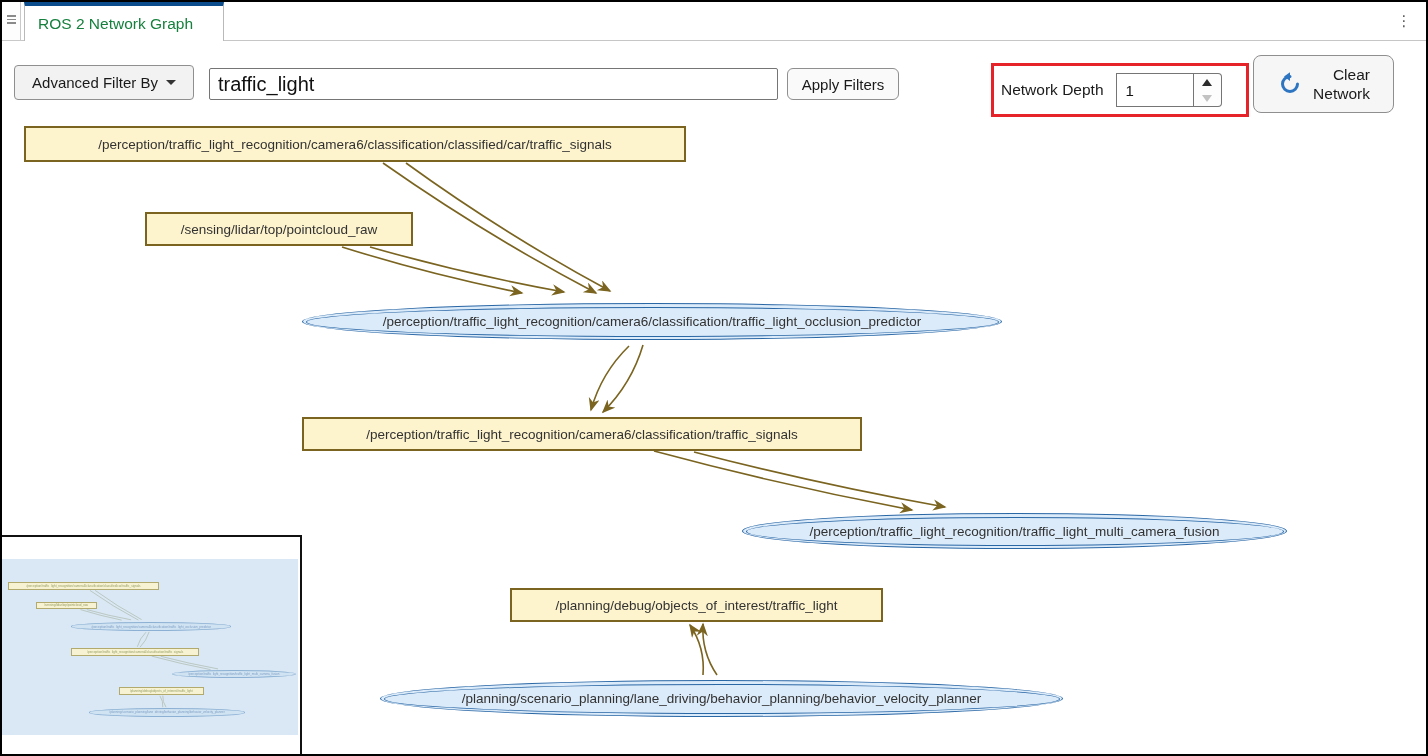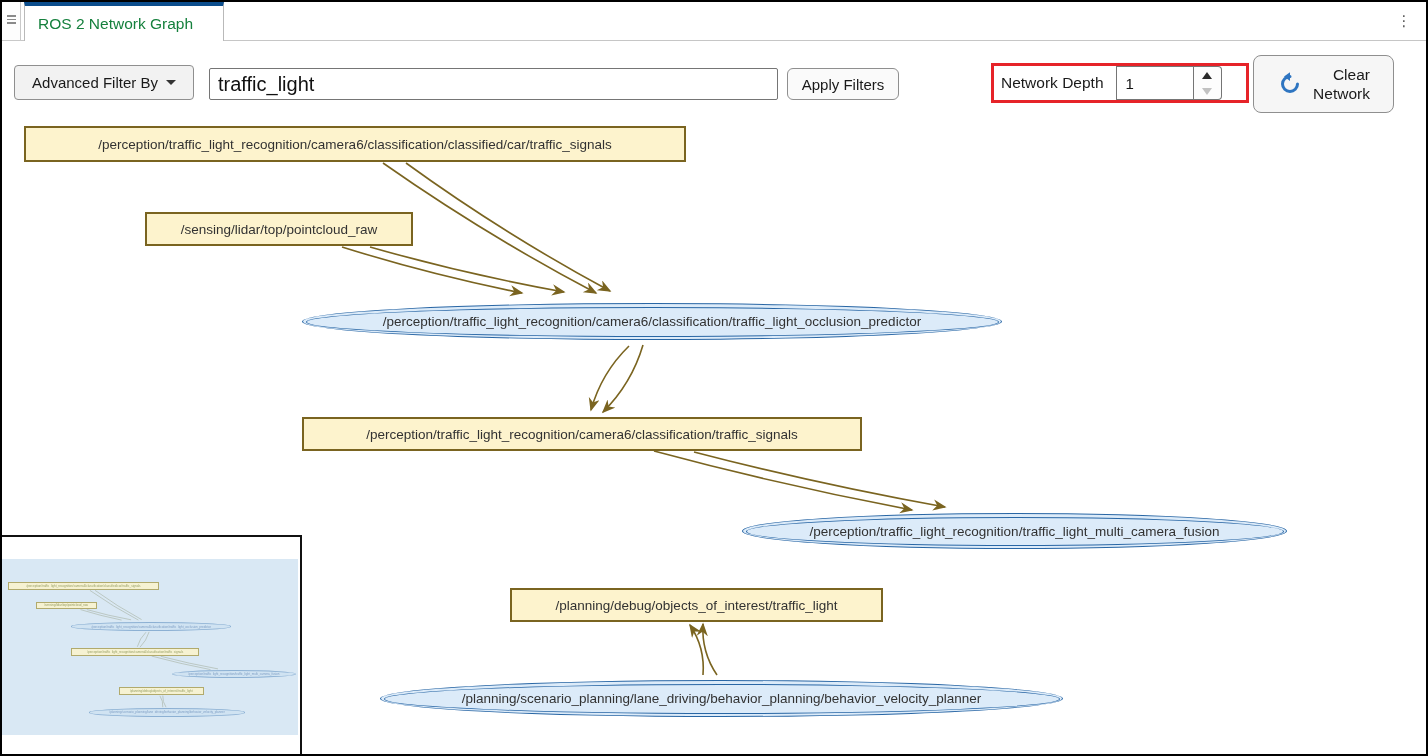--- a/index.html
+++ b/index.html
@@ -25,21 +25,21 @@
   .btn{position:absolute; box-sizing:border-box; background:#f6f6f6; border:1px solid #8f8f8f;
     border-radius:4px; display:flex; align-items:center; justify-content:center;
     font-size:15px; color:#1a1a1a; cursor:pointer;}
   .adv-filter{left:12px; top:63px; width:180px; height:35px; gap:8px; background:#f2f2f2;}
   .caret-down{width:0; height:0; border-left:5px solid transparent; border-right:5px solid transparent;
     border-top:5px solid #333;}
   .filter-input{position:absolute; left:207px; top:66px; width:569px; height:32px; box-sizing:border-box;
     border:1px solid #757575; border-radius:2px; font-size:20px; padding:0 8px; color:#111;
     font-family:"Liberation Sans", sans-serif; background:#fff;}
   .apply{left:785px; top:66px; width:112px; height:32px; background:#fafafa; border-radius:6px;}
-  .depth-group{position:absolute; left:989px; top:61px; width:258px; height:40px; box-sizing:border-box;
+  .depth-group{position:absolute; left:989px; top:61px; width:258px; height:54px; box-sizing:border-box;
     border:3.5px solid #e62329; display:flex; align-items:center; padding-left:7px; background:transparent;}
   .depth-label{font-size:15.5px; color:#1a1a1a; white-space:nowrap;}
   .spinner{display:flex; margin-left:12px; height:34px;}
   .spin-value{width:78px; height:34px; box-sizing:border-box; border:1px solid #757575; background:#fff;
     display:flex; align-items:center; padding-left:9px; font-size:15px; color:#111;}
   .spin-arrows{width:28px; height:34px; box-sizing:border-box; border:1px solid #757575; border-left:none;
     border-radius:0 4px 4px 0; display:flex; flex-direction:column; background:#fdfdfd;}
   .spin-up,.spin-down{flex:1; display:flex; align-items:center; justify-content:center; cursor:pointer;}
   .tri-up{width:0;height:0;border-left:5.5px solid transparent;border-right:5.5px solid transparent;
     border-bottom:7px solid #2b2b2b;}

